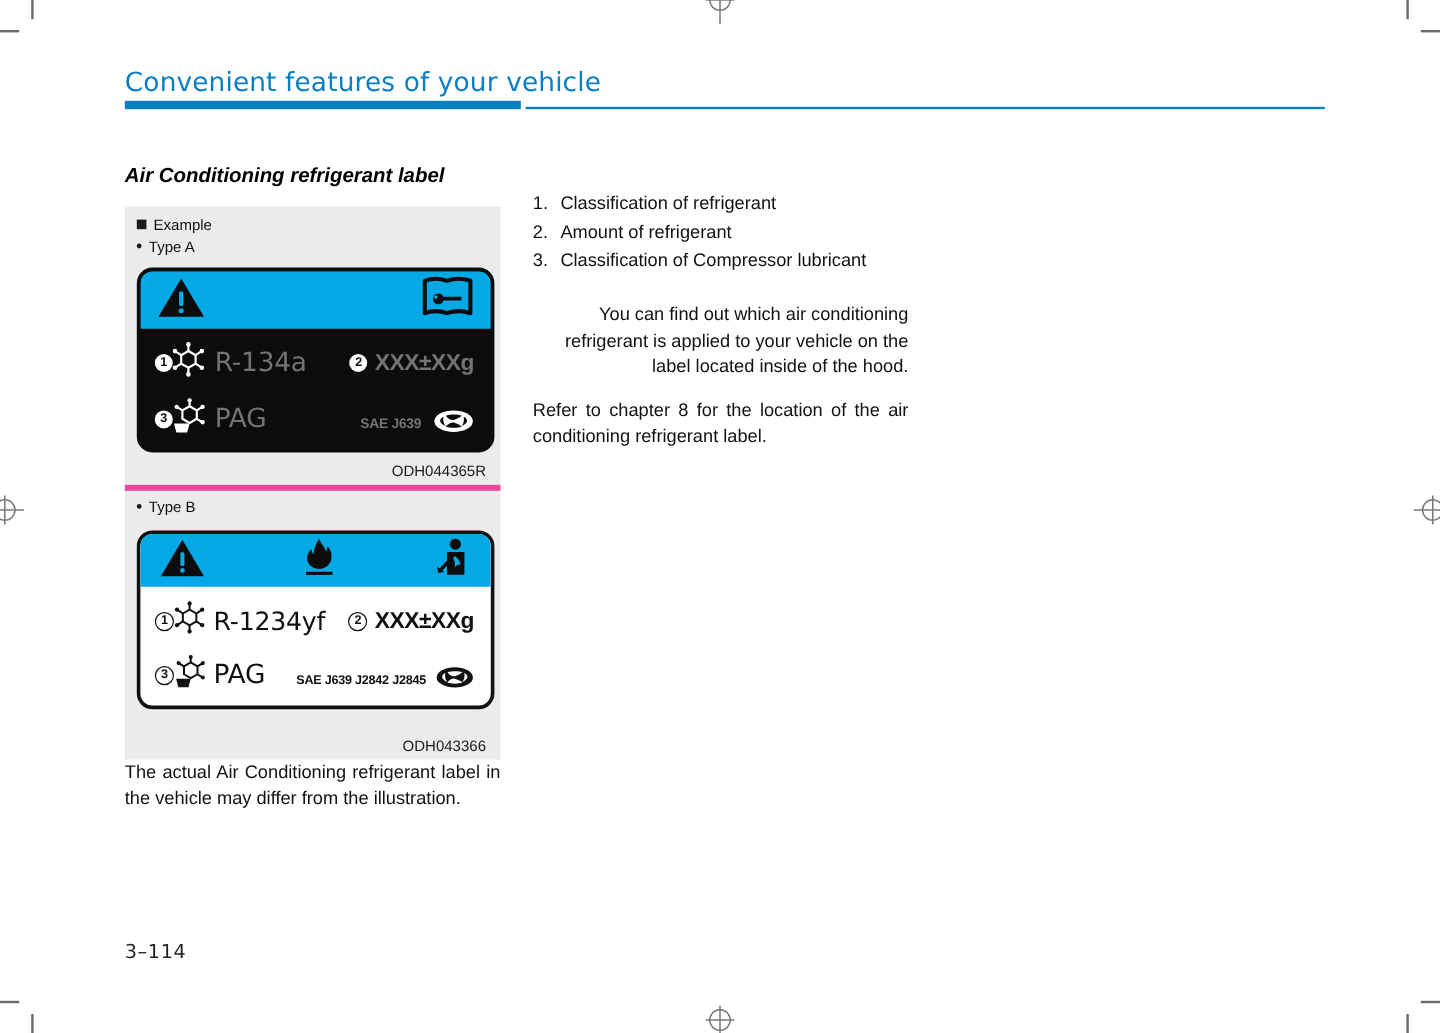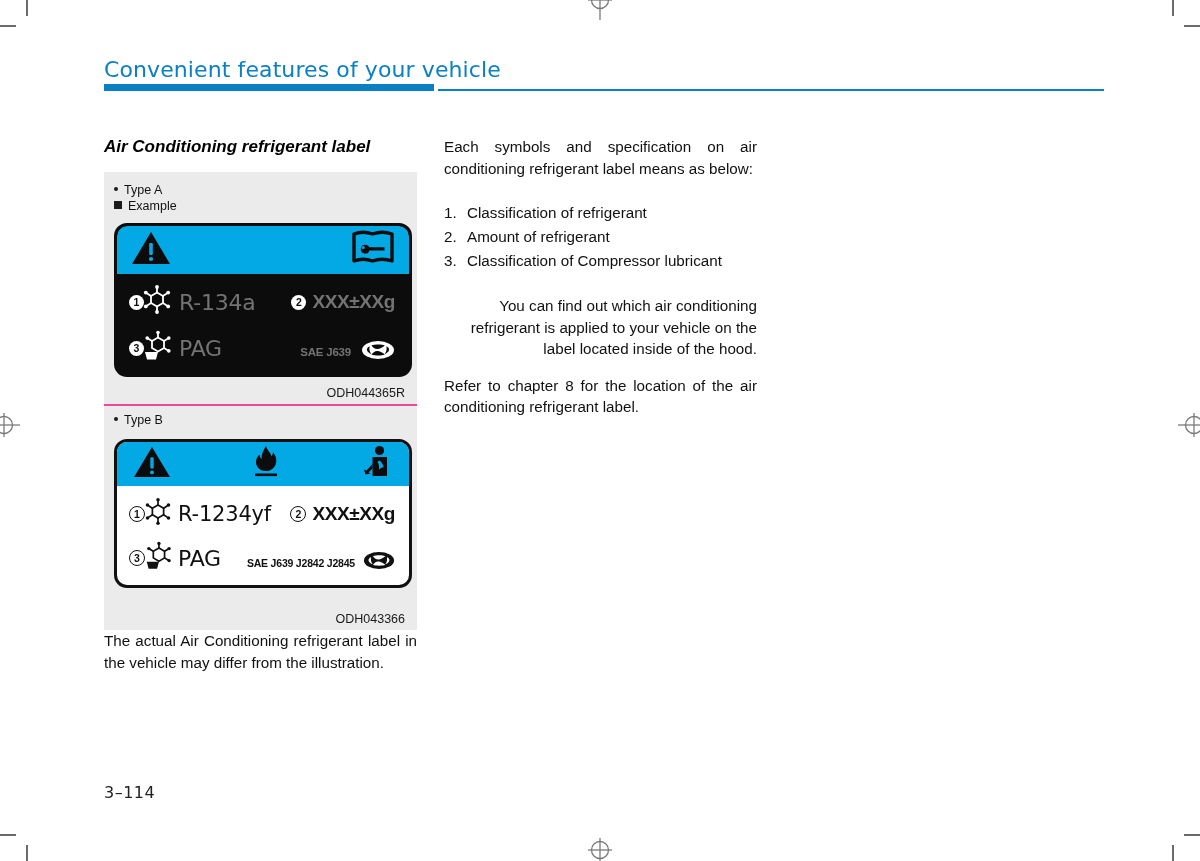--- a/index.html
+++ b/index.html
@@ -292,25 +292,25 @@
     <div class="rule-thin"></div>
   </div>
   <div class="ghost"></div>
   <div class="ghost2"></div>
 
   <div class="col-left">
 
     <h2 class="section-title">Air Conditioning refrigerant label</h2>
 
     <div class="fig-panel" style="padding:8px 10px 4px 10px;">
+      <div class="fig-caption-top">
+        <span class="sq-bullet"></span><span>Example</span>
+      </div>
       <div class="fig-caption-top" style="margin-top:2px;">
         <span class="dot-bullet"></span><span>Type A</span>
-      </div>
-      <div class="fig-caption-top">
-        <span class="sq-bullet"></span><span>Example</span>
       </div>
 
       <div class="label-card label-a" style="margin-top:9px;width:292px;height:148px;">
         <div class="label-head" style="height:48px;padding:0 14px;justify-content:space-between;border-radius:10px 10px 0 0;">
 
           <span>
             <svg width="40" height="36" viewBox="0 0 40 36">
               <path d="M20 2 L39 34 L1 34 Z" fill="#0c0c0c"></path>
               <rect x="18.2" y="13" width="3.6" height="12" rx="1.2" fill="#02a9e5"></rect>
               <circle cx="20" cy="29" r="2.1" fill="#02a9e5"></circle>
@@ -395,21 +395,21 @@
                 </svg>
               </span>
             </div>
           </div>
         </div>
       </div>
 
       <div class="fig-code" style="margin-top:9px;">ODH044365R</div>
     </div>
 
-    <div class="fig-panel" style="padding:6px 10px 4px 10px;border-top:2px solid #ec4899;">
+    <div class="fig-panel" style="padding:6px 10px 4px 10px;border-top:5px solid #ec4899;">
       <div class="fig-caption-top">
         <span class="dot-bullet"></span><span>Type B</span>
       </div>
 
       <div class="label-card label-b" style="margin-top:11px;width:292px;height:143px;">
         <div class="label-head" style="height:44px;padding:0 16px;justify-content:space-between;border-radius:9px 9px 0 0;">
           <span>
             <svg width="38" height="34" viewBox="0 0 40 36">
               <path d="M20 2 L39 34 L1 34 Z" fill="#0c0c0c"></path>
               <rect x="18.2" y="13" width="3.6" height="12" rx="1.2" fill="#02a9e5"></rect>
@@ -507,21 +507,20 @@
         </div>
       </div>
 
       <div class="fig-code" style="margin-top:24px;">ODH043366</div>
     </div>
 
     <p class="body-text" style="">The actual Air Conditioning refrigerant label in the vehicle may differ from the illustration.</p>
   </div>
 
   <div class="col-right">
-    <p class="body-text">Each symbols and specification on air conditioning refrigerant label means as below:</p>
 
     <div class="spacer-20"></div>
 
     <ol class="numlist">
       <li>
         <span class="num">1.</span>
         <span>Classification of refrigerant</span>
       </li>
       <li>
         <span class="num">2.</span>

